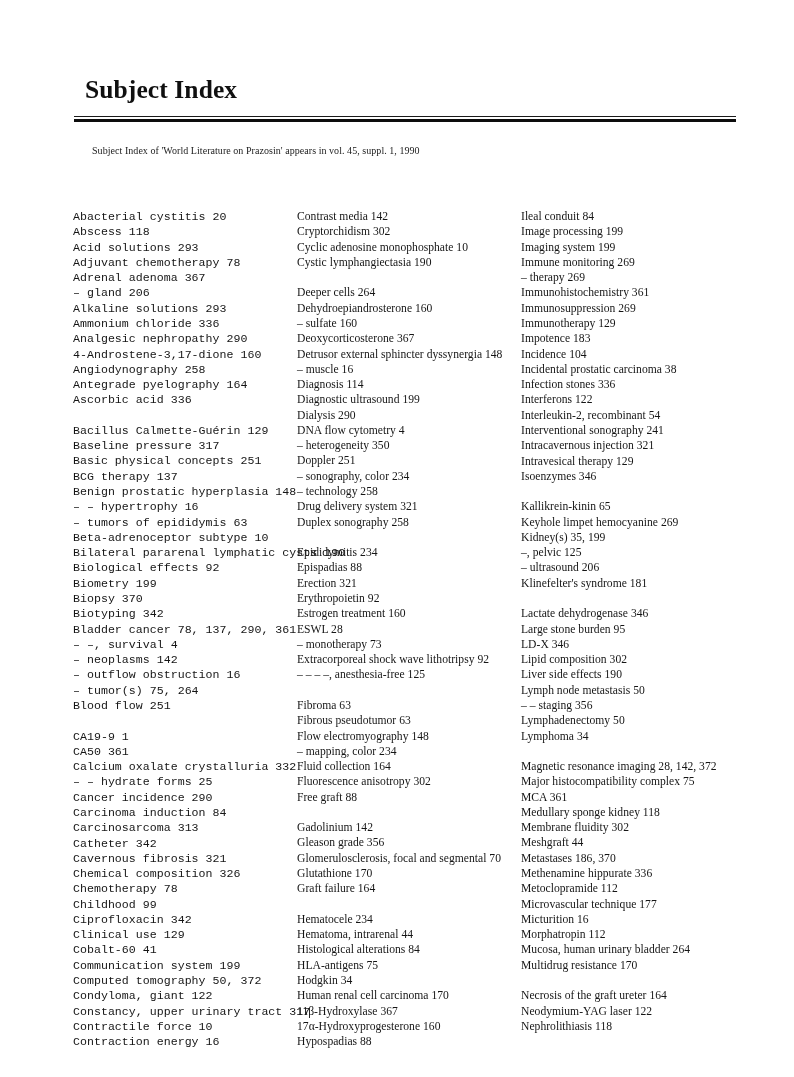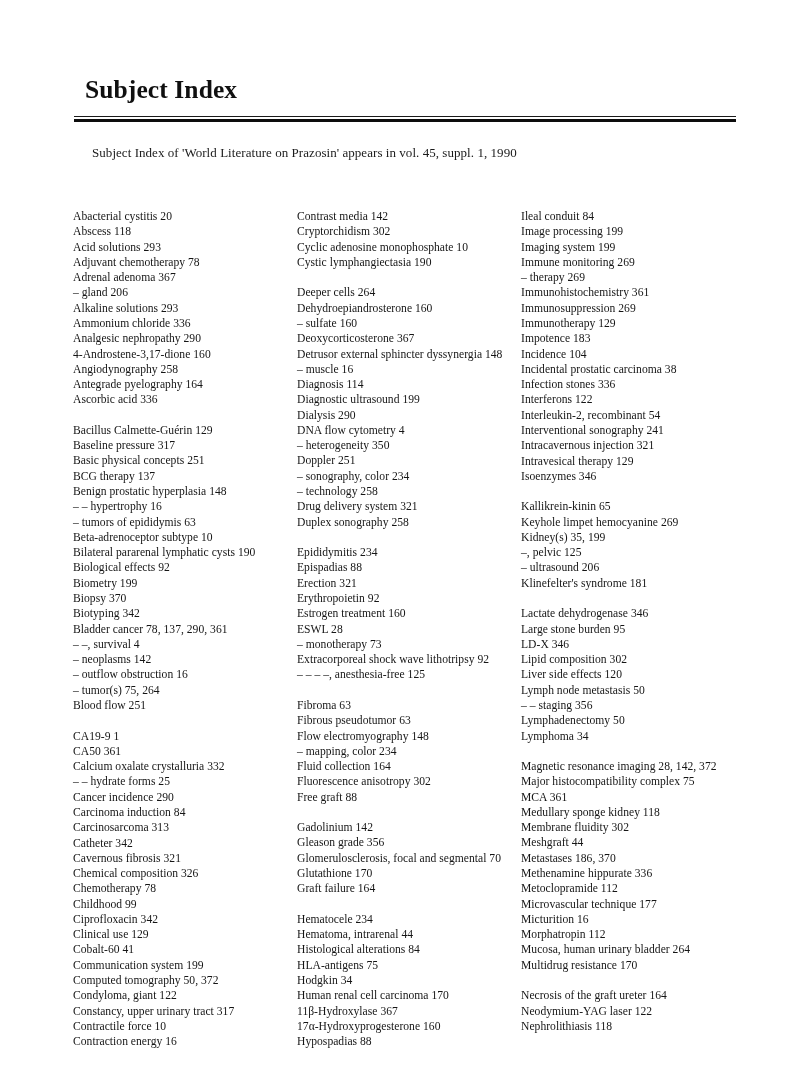--- a/index.html
+++ b/index.html
@@ -52,37 +52,37 @@
   }
   .rule-thick {
     height: 3px;
     background: #0d0d0d;
     width: 100%;
   }
   .note {
     position: absolute;
     left: 84px;
     top: 136px;
-    font-size: 13px;
+    font-size: 10px;
     letter-spacing: 0.05px;
     color: #1b1b1b;
     white-space: nowrap;
     text-align: right;
   }
   .columns {
     position: absolute;
     left: 0;
     top: 200px;
     width: 794px;
   }
   .col {
     position: absolute;
     top: 0;
   }
-  #col-1 { left: 65px;  width: 222px; }
+  #col-1 { left: 65px;  width: 222px; font-family: Liberation Mono, monospace; }
   #col-2 { left: 289px; width: 222px; }
   #col-3 { left: 513px; width: 228px; }
 
   .entry {
     font-size: 11.6px;
     line-height: 15.28px;
     color: #151515;
     white-space: nowrap;
     letter-spacing: 0.02px;
   }
@@ -245,21 +245,21 @@
         <div class="entry">Keyhole limpet hemocyanine  269</div>
         <div class="entry">Kidney(s)  35, 199</div>
         <div class="entry sub1">–,  pelvic  125</div>
         <div class="entry sub1">–   ultrasound  206</div>
         <div class="entry">Klinefelter's syndrome  181</div>
         <div class="spacer"></div>
         <div class="entry">Lactate dehydrogenase  346</div>
         <div class="entry">Large stone burden  95</div>
         <div class="entry">LD-X  346</div>
         <div class="entry">Lipid composition  302</div>
-        <div class="entry">Liver side effects  120</div>
+        <div class="entry">Liver side effects  190</div>
         <div class="entry">Lymph node metastasis  50</div>
         <div class="entry sub1">–   –   staging  356</div>
         <div class="entry">Lymphadenectomy  50</div>
         <div class="entry">Lymphoma  34</div>
         <div class="spacer"></div>
         <div class="entry">Magnetic resonance imaging  28, 142, 372</div>
         <div class="entry">Major histocompatibility complex  75</div>
         <div class="entry">MCA  361</div>
         <div class="entry">Medullary sponge kidney  118</div>
         <div class="entry">Membrane fluidity  302</div>

